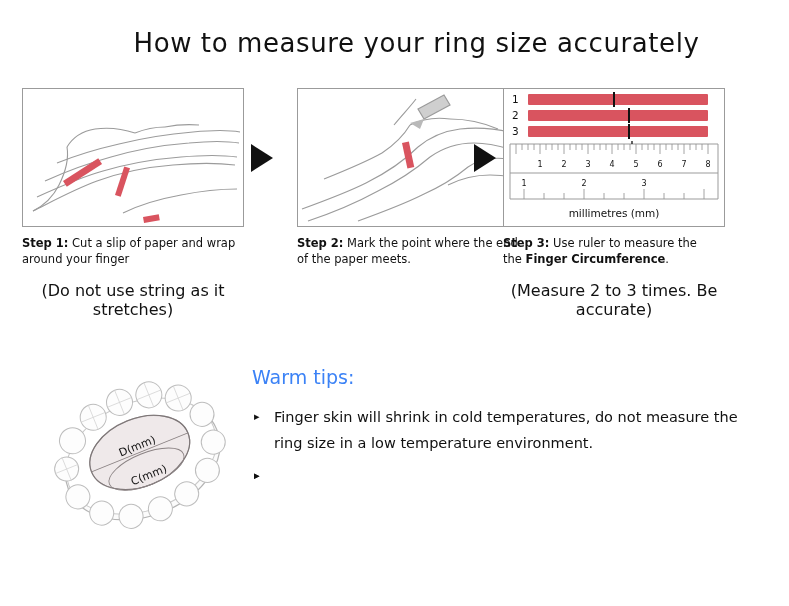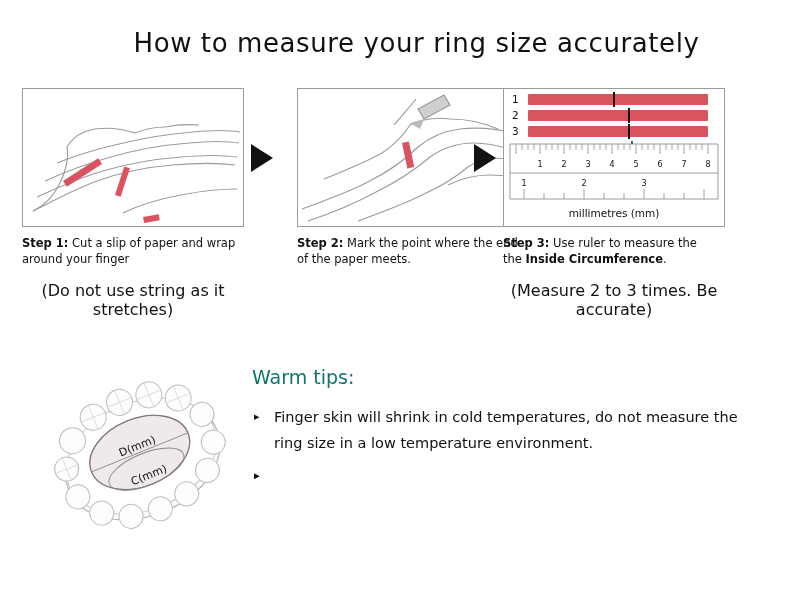--- a/index.html
+++ b/index.html
@@ -120,21 +120,21 @@
     height: 215px;
   }
   .tips {
     position: absolute;
     left: 252px;
     top: 18px;
     width: 510px;
   }
   .tips-title {
     font-size: 19px;
-    color: #0f766e;
+    color: #3b82f6;
     margin-bottom: 16px;
     font-family: "DejaVu Sans", sans-serif;
   }
   .tip {
     position: relative;
     padding-left: 22px;
     font-size: 14.5px;
     line-height: 26px;
     color: #111;
     margin-bottom: 7px;
@@ -302,21 +302,21 @@
               <text x="80" y="45">2</text>
               <text x="140" y="45">3</text>
           </g>
           <line x1="128" y1="-48" x2="128" y2="3" stroke="#111" stroke-width="1.3"></line>
           <text x="110" y="76" font-size="10.5" font-family="DejaVu Sans, sans-serif" fill="#111" text-anchor="middle">millimetres (mm)</text>
         </svg>
       </div>
 
       <div class="caption">
         <b>Step 3:</b><span> Use ruler to measure the</span><br>
-        <span> the </span><b>Inside Circumference</b><span>.</span><br>
+        <span> the </span><b>Finger Circumference</b><span>.</span><br>
       </div>
       <div class="subnote">(Measure 2 to 3 times. Be accurate)</div>
     </div>
   </div>
 
   <div class="lower">
 
     <div class="ringwrap">
       <svg width="230" height="215" viewBox="0 0 230 215">
         <g transform="rotate(-22 120 110)">

